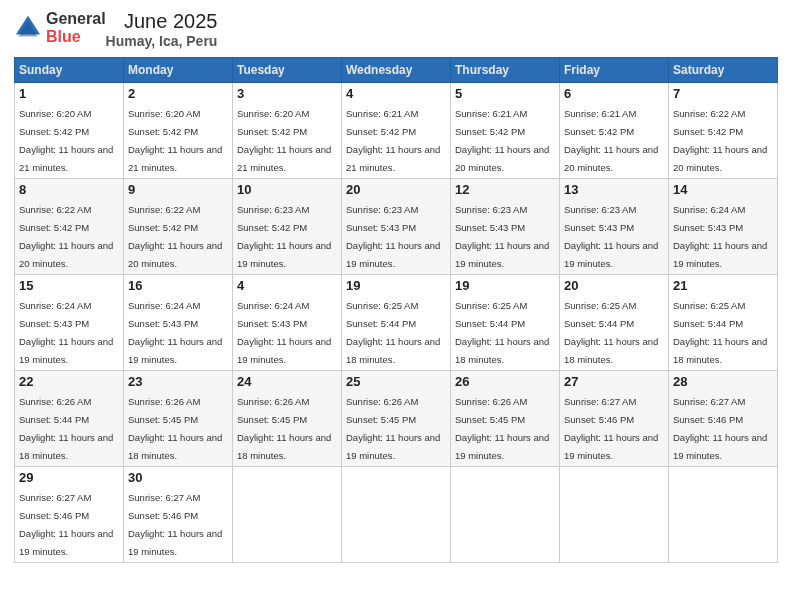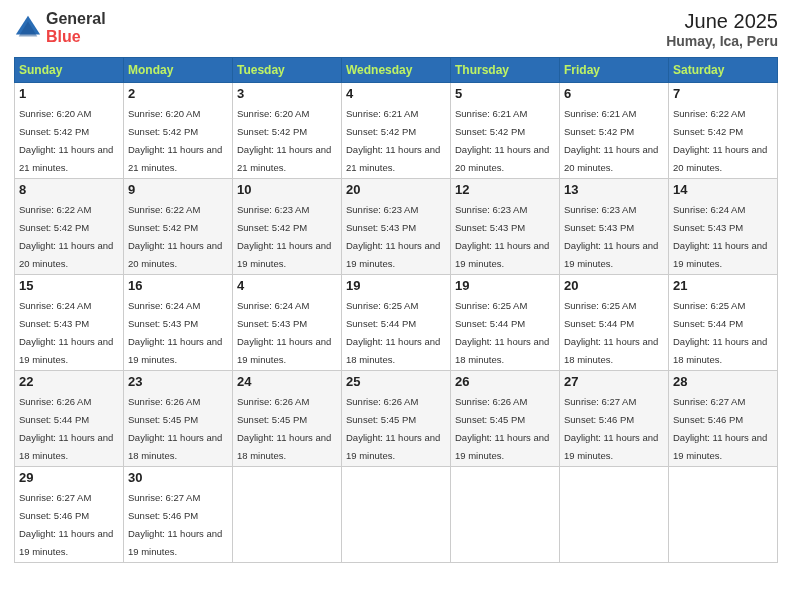--- a/index.html
+++ b/index.html
@@ -11,21 +11,21 @@
       overflow: hidden;
     }
     .page {
       width: 792px;
       height: 612px;
       padding: 10px 14px;
       background: #fff;
     }
     .header {
       display: flex;
-      justify-content: space-between;
+      justify-content: flex-start;
       align-items: flex-start;
       margin-bottom: 8px;
     }
     .logo {
       display: flex;
       align-items: center;
       gap: 4px;
     }
     .logo-text {
       display: flex;
@@ -59,21 +59,21 @@
       color: #555;
       font-weight: bold;
     }
     .calendar {
       width: 100%;
       border-collapse: collapse;
       border: 1px solid #ccc;
     }
     .calendar th {
       background: #2a6db5;
-      color: #bef264;
+      color: #e5e5e5;
       font-size: 12px;
       font-weight: bold;
       padding: 5px 4px;
       text-align: left;
       border: 1px solid #2060a0;
     }
     .calendar td {
       vertical-align: top;
       border: 1px solid #ccc;
       padding: 3px 4px;

